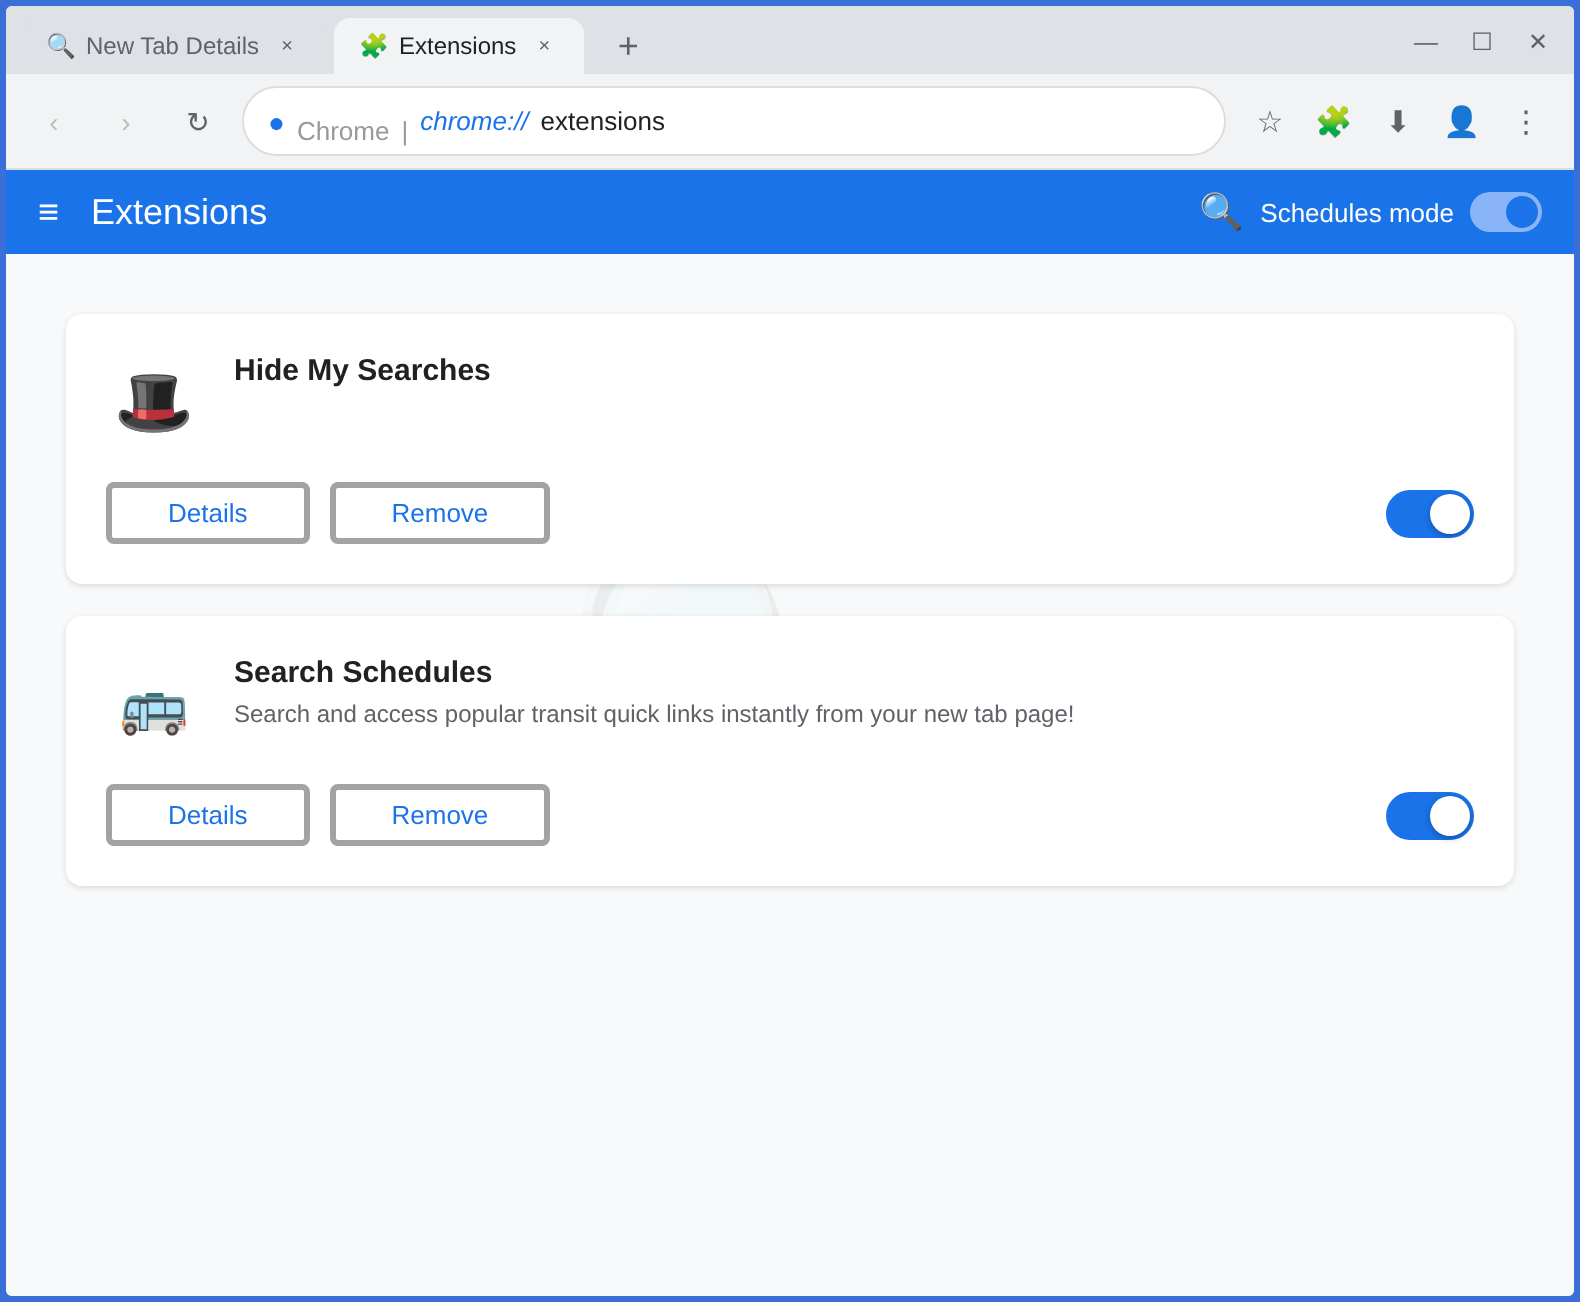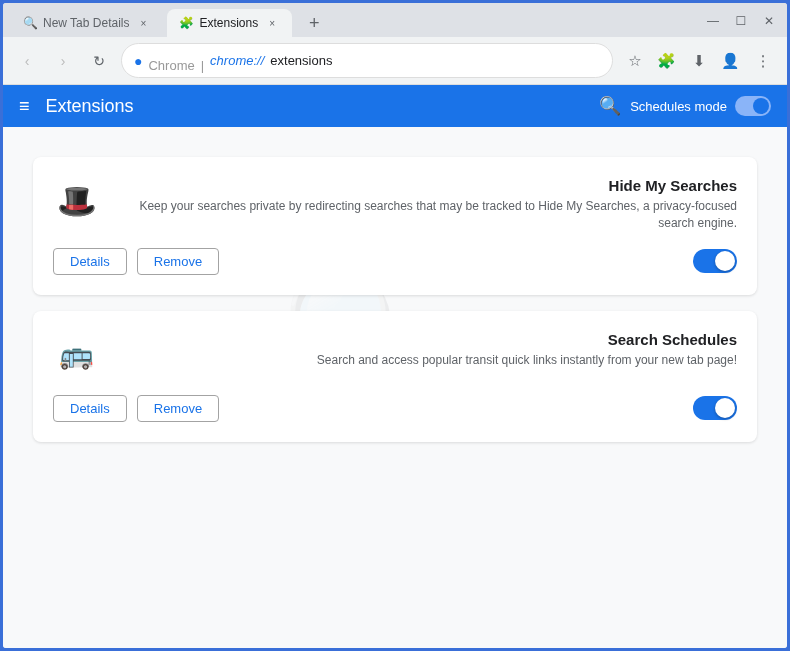--- a/index.html
+++ b/index.html
@@ -260,40 +260,40 @@
     }
     .ext-icon {
       width: 48px;
       height: 48px;
       flex-shrink: 0;
       display: flex;
       align-items: center;
       justify-content: center;
       font-size: 32px;
     }
-    .ext-info { flex: 1; text-align: right; }
+    .ext-info { flex: 1; }
     .ext-name {
       font-size: 15px;
       font-weight: 600;
       color: #202124;
       margin-bottom: 4px;
     }
     .ext-desc {
       font-size: 12px;
       color: #5f6368;
       line-height: 1.4;
     }
     .ext-card-bottom {
       display: flex;
       align-items: center;
       gap: 10px;
     }
     .ext-btn {
-      padding: 5px 16px;
-      border: 1px solid #a3a3a3;
+      padding: 5px 28px;
+      border: 3px solid #a3a3a3;
       border-radius: 4px;
       background: #fff;
       font-size: 13px;
       color: #1a73e8;
       cursor: pointer;
       font-weight: 500;
       text-align: center;
     }
     .spacer { flex: 1; }
 
@@ -379,21 +379,20 @@
   <div class="main-content">
 
     <div class="watermark-icon">🔍</div>
     <div class="watermark">rish.com</div>
 
     <div class="ext-card">
       <div class="ext-card-top">
         <div class="ext-icon">🎩</div>
         <div class="ext-info">
           <div class="ext-name">Hide My Searches</div>
-          <div class="ext-desc">Keep your searches private by redirecting searches that may be tracked to Hide My Searches, a privacy-focused search engine.</div>
         </div>
       </div>
       <div class="ext-card-bottom">
         <button class="ext-btn">Details</button>
         <button class="ext-btn">Remove</button>
         <div class="spacer"></div>
         <div class="ext-toggle"></div>
       </div>
     </div>
 

